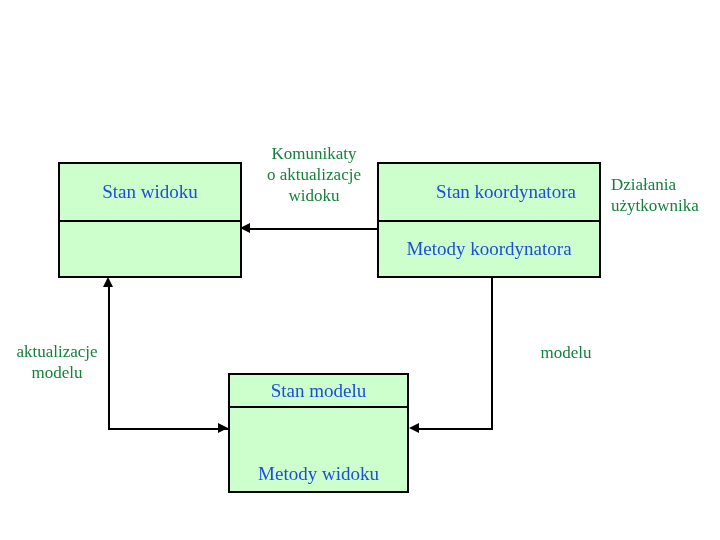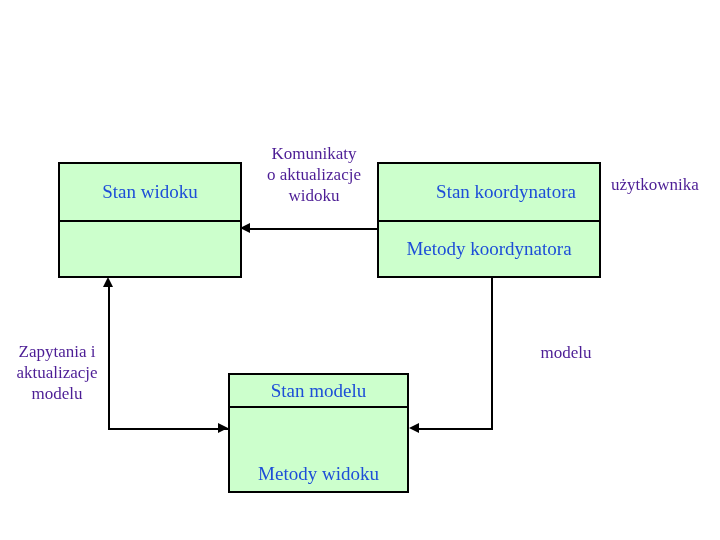--- a/index.html
+++ b/index.html
@@ -66,21 +66,21 @@
 
   #box-model    { left: 228px; top: 373px; width: 181px; height: 120px; gap: 48px; }
   #box-model .uml-cell.divided { height: 56px; }
   #box-model .uml-cell.lower   { height: 60px; }
 
   
   .label {
     position: absolute;
     font-size: 17px;
     line-height: 21px;
-    color: #4c1d95;
+    color: #15803d;
     text-align: center;
   }
   #label-messages { left: 250px; top: 143px; width: 128px; }
   #label-actions  { left: 611px; top: 174px; width: 104px; text-align: left; }
   #label-queries  { left: 2px;   top: 341px; width: 110px; }
   #label-modifs   { left: 502px; top: 342px; width: 128px; }
 
   
   .hline {
     position: absolute;
@@ -150,25 +150,25 @@
     <div class="uml-cell lower">Metody widoku</div>
   </div>
 
   <div class="label" id="label-messages">
     <div>Komunikaty</div>
     <div>o aktualizacje</div>
     <div>widoku</div>
   </div>
 
   <div class="label" id="label-actions">
+    <div>Działania</div>
     <div>użytkownika</div>
   </div>
 
   <div class="label" id="label-queries">
-    <div>Zapytania i</div>
     <div>aktualizacje</div>
     <div>modelu</div>
   </div>
 
   <div class="label" id="label-modifs">
     <div>modelu</div>
   </div>
 
   <div class="hline" id="conn-coord-view-line"></div>
   <div class="arrow arrow-left" id="conn-coord-view-head"></div>

